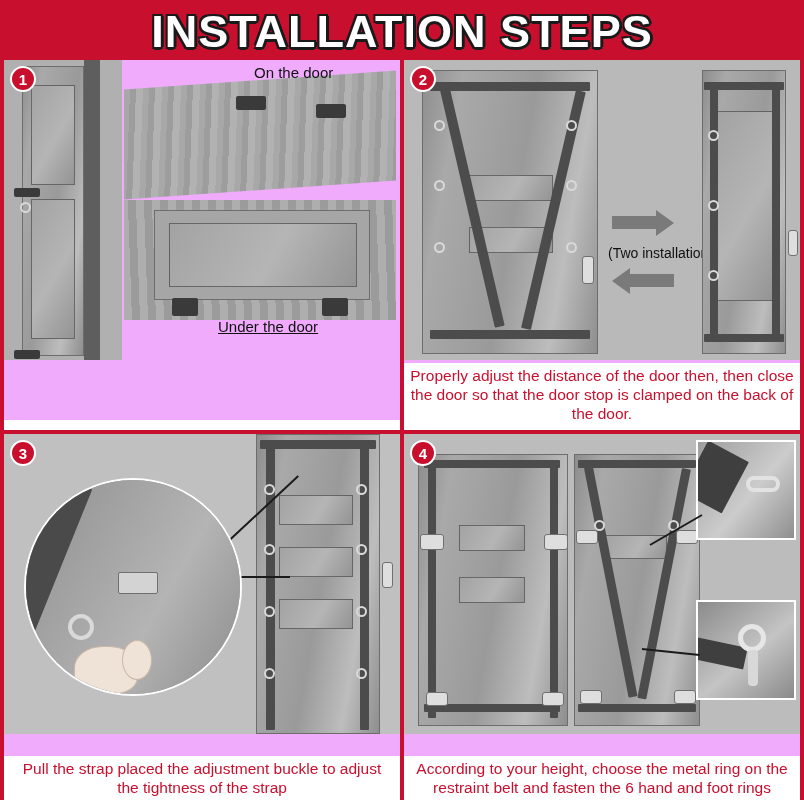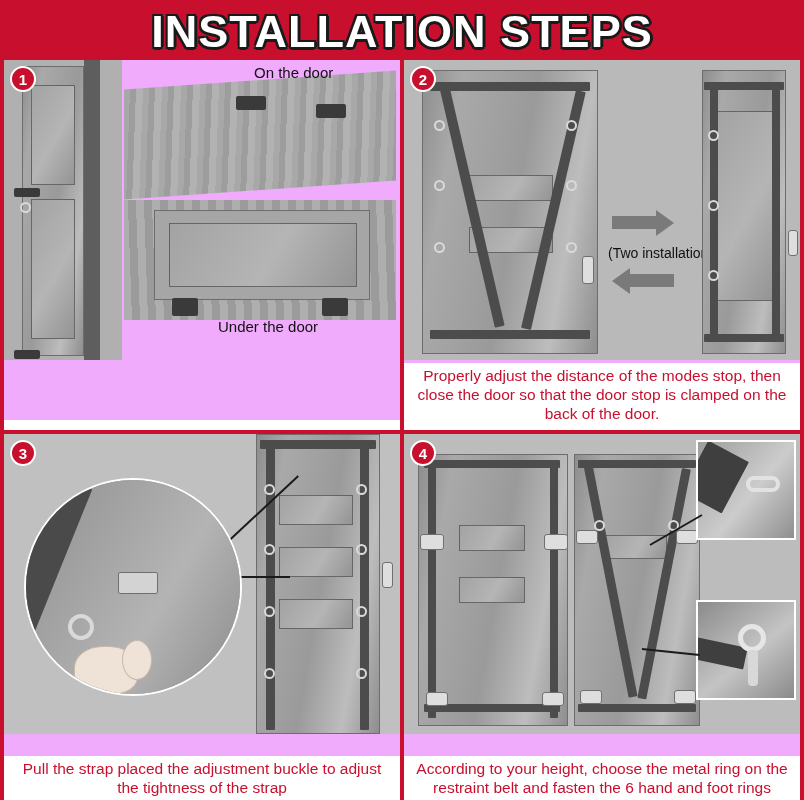--- a/index.html
+++ b/index.html
@@ -191,21 +191,21 @@
         <div class="stop" style="left:232px;top:36px;width:30px;height:14px;"></div>
         <div class="stop" style="left:312px;top:44px;width:30px;height:14px;"></div>
         <div class="lbl" style="left:250px;top:4px;">On the door</div>
 
         <div class="wood" style="left:120px;top:140px;width:272px;height:120px;background:repeating-linear-gradient(88deg,#aeaeae 0 8px,#9b9b9b 8px 16px);"></div>
         <div class="door" style="left:150px;top:150px;width:216px;height:90px;background:#a6a6a6;">
           <div class="panel" style="left:14px;top:12px;width:188px;height:64px;"></div>
         </div>
         <div class="stop" style="left:168px;top:238px;width:26px;height:18px;"></div>
         <div class="stop" style="left:318px;top:238px;width:26px;height:18px;"></div>
-        <div class="lbl" style="left:214px;top:258px;">Under the door</div>
+        <div class="lbl" style="left:214px;top:258px;text-decoration:underline;">Under the door</div>
       </div>
       <div class="caption">
       </div>
     </div>
 
     <div class="cell">
       <div class="badge">2</div>
       <div class="art">
         <div class="bg-grey" style="left:0;top:0;width:396px;height:300px;background:#b9b9b9;"></div>
 
@@ -241,21 +241,21 @@
         <div class="strap" style="left:300px;top:22px;width:80px;height:8px;"></div>
         <div class="strap" style="left:300px;top:274px;width:80px;height:8px;"></div>
         <div class="strap" style="left:306px;top:28px;width:8px;height:250px;"></div>
         <div class="strap" style="left:368px;top:28px;width:8px;height:250px;"></div>
         <div class="ring" style="left:304px;top:70px;"></div>
         <div class="ring" style="left:304px;top:140px;"></div>
         <div class="ring" style="left:304px;top:210px;"></div>
         <div class="buckle" style="left:384px;top:170px;width:10px;height:26px;border-radius:3px;"></div>
       </div>
       <div class="caption">
-        <span>Properly adjust the distance of the modes stop, then close the door so that the door stop is clamped on the back of the door.</span>
+        <span>Properly adjust the distance of the door then, then close the door so that the door stop is clamped on the back of the door.</span>
       </div>
     </div>
 
     <div class="cell">
       <div class="badge">3</div>
       <div class="art">
         <div class="bg-grey" style="left:0;top:0;width:396px;height:300px;background:#c0c0c0;"></div>
 
         <div class="door" style="left:252px;top:0;width:124px;height:300px;">
           <div class="panel" style="left:22px;top:60px;width:74px;height:30px;"></div>

